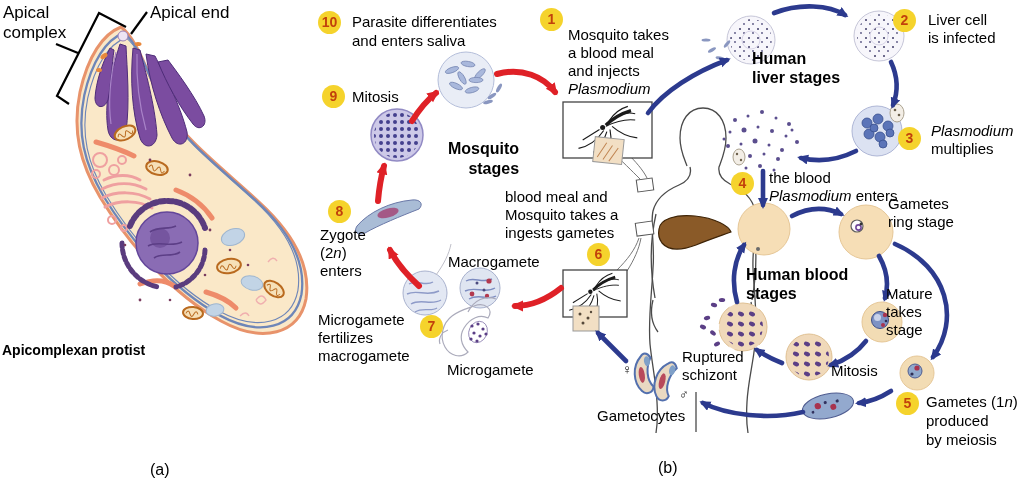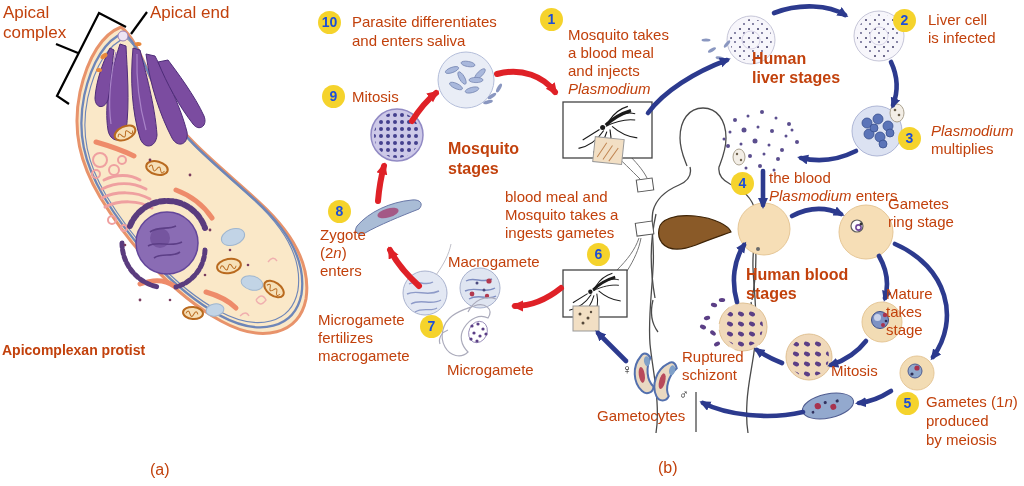--- a/index.html
+++ b/index.html
@@ -1,26 +1,26 @@
 <!DOCTYPE html>
 <html><head>
 <meta charset="utf-8">
 <style>
   html,body{margin:0;padding:0;background:#fff;}
   #stage{position:relative;width:1024px;height:486px;background:#fff;overflow:hidden;
          font-family:"Liberation Sans",sans-serif;}
   #art{position:absolute;left:0;top:0;}
-  .t{position:absolute;font-size:15px;line-height:18px;color:#c2410c;white-space:nowrap;}
-  .b{font-weight:700;font-size:16px;line-height:19px;}
+  .t{position:absolute;font-size:15px;line-height:18px;color:#000000;white-space:nowrap;}
+  .b{font-weight:700;font-size:16px;line-height:19px;text-align:right;}
   .lg{font-size:17px;line-height:20px;}
   .ctr{text-align:left;white-space:normal;}
   .it{font-style:italic;}
   .cap{font-size:16px;}
   .badge{position:absolute;width:23px;height:23px;border-radius:50%;background:#F5D32C;
-         color:#1d4ed8;font-weight:700;font-size:14px;line-height:23px;text-align:center;}
+         color:#c2410c;font-weight:700;font-size:14px;line-height:23px;text-align:center;}
   .sym{position:absolute;font-size:14px;color:#141414;}
 </style>
 </head>
 <body>
 
 <div id="stage">
 
 <svg id="art" width="1024" height="486" viewBox="0 0 1024 486">
 <defs>
   <marker id="mr" markerUnits="userSpaceOnUse" markerWidth="18" markerHeight="14" refX="8" refY="5.5" orient="auto">

